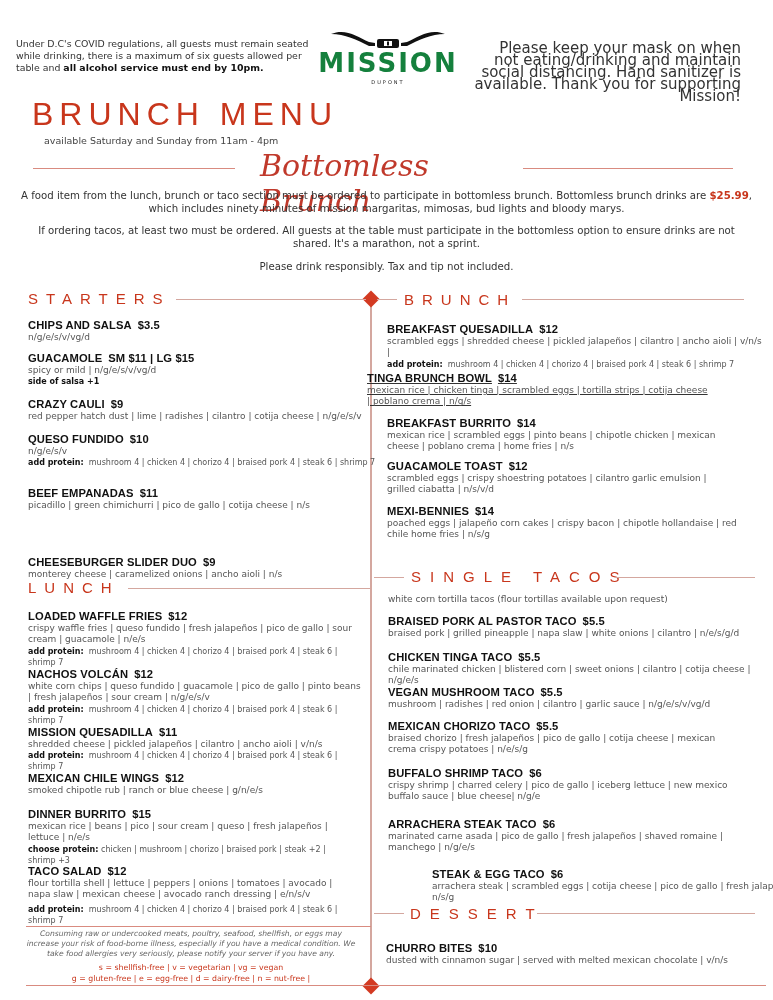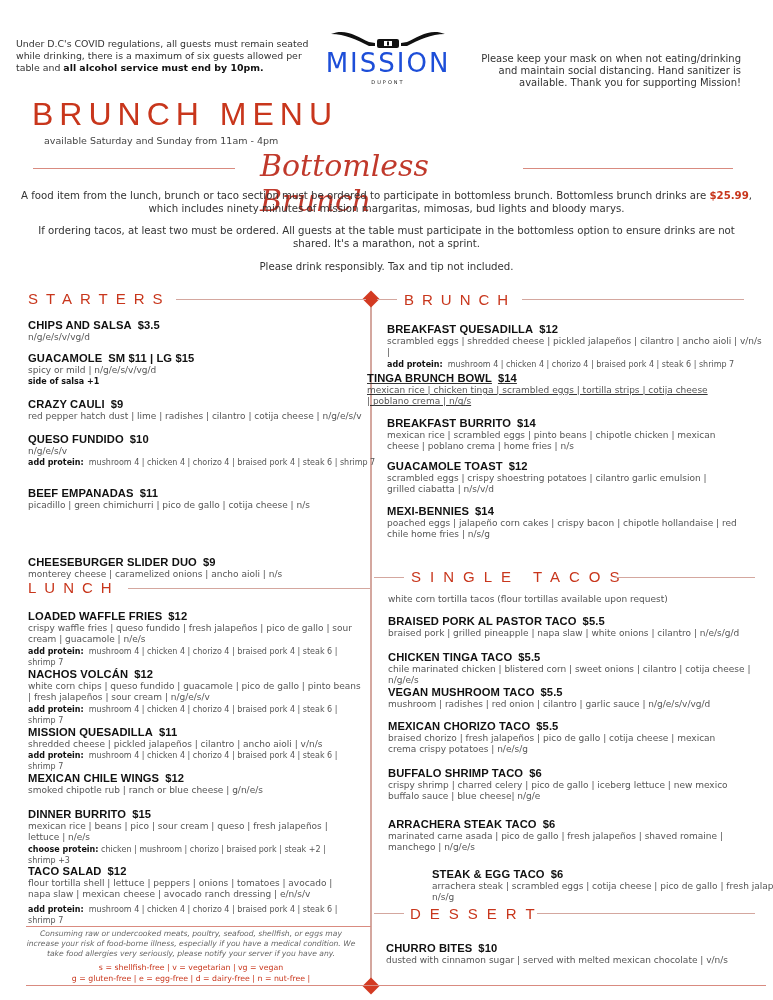--- a/index.html
+++ b/index.html
@@ -4,25 +4,25 @@
 <style>
   * { box-sizing: border-box; margin: 0; padding: 0; }
   html, body { width: 773px; height: 1000px; background: #ffffff; overflow: hidden; }
   body { position: relative; font-family: "DejaVu Sans", sans-serif; color: #333; }
 
   .abs { position: absolute; }
 
   
   .covid-left { left: 16px; top: 38px; width: 300px; font-size: 9.4px; line-height: 12px; color: #333; }
   .covid-left b { color: #111; }
-  .covid-right { left: 470px; top: 42px; width: 271px; font-size: 10px; line-height: 12px; text-align: right; color: #333; margin-top: 11px; }
+  .covid-right { left: 470px; top: 42px; width: 271px; font-size: 15px; line-height: 12px; text-align: right; color: #333; }
 
   .logo { left: 318px; top: 28px; width: 140px; height: 70px; text-align: center; }
   .logo svg { display: block; margin: 0 auto; }
-  .logo-word { font-family: "DejaVu Sans", sans-serif; font-size: 26px; letter-spacing: 2px; color: #1d4ed8; line-height: 26px; margin-top: 0px; font-weight: 400; }
+  .logo-word { font-family: "DejaVu Sans", sans-serif; font-size: 26px; letter-spacing: 2px; color: #15803d; line-height: 26px; margin-top: 0px; font-weight: 700; }
   .logo-sub { font-size: 5px; letter-spacing: 2px; color: #222; margin-top: 3px; }
 
   .title { left: 32px; top: 96px; font-family: "Liberation Sans", sans-serif; font-size: 32px; letter-spacing: 6px; color: #c8361c; font-weight: normal; }
   .subtitle { left: 32px; top: 135px; font-size: 9.5px; color: #444; margin-left: 12px; }
 
   
   .bl-line { height: 1px; background: #d98b80; }
   .bl-title { left: 260px; top: 148px; width: 250px; text-align: left; font-family: "DejaVu Serif", serif; font-style: italic; font-size: 30px; color: #c0392b; }
   .bl-text { left: 20px; width: 733px; text-align: center; font-size: 10.2px; line-height: 12.5px; color: #333; }
   .bl-text .price { color: #c8361c; font-weight: bold; }

